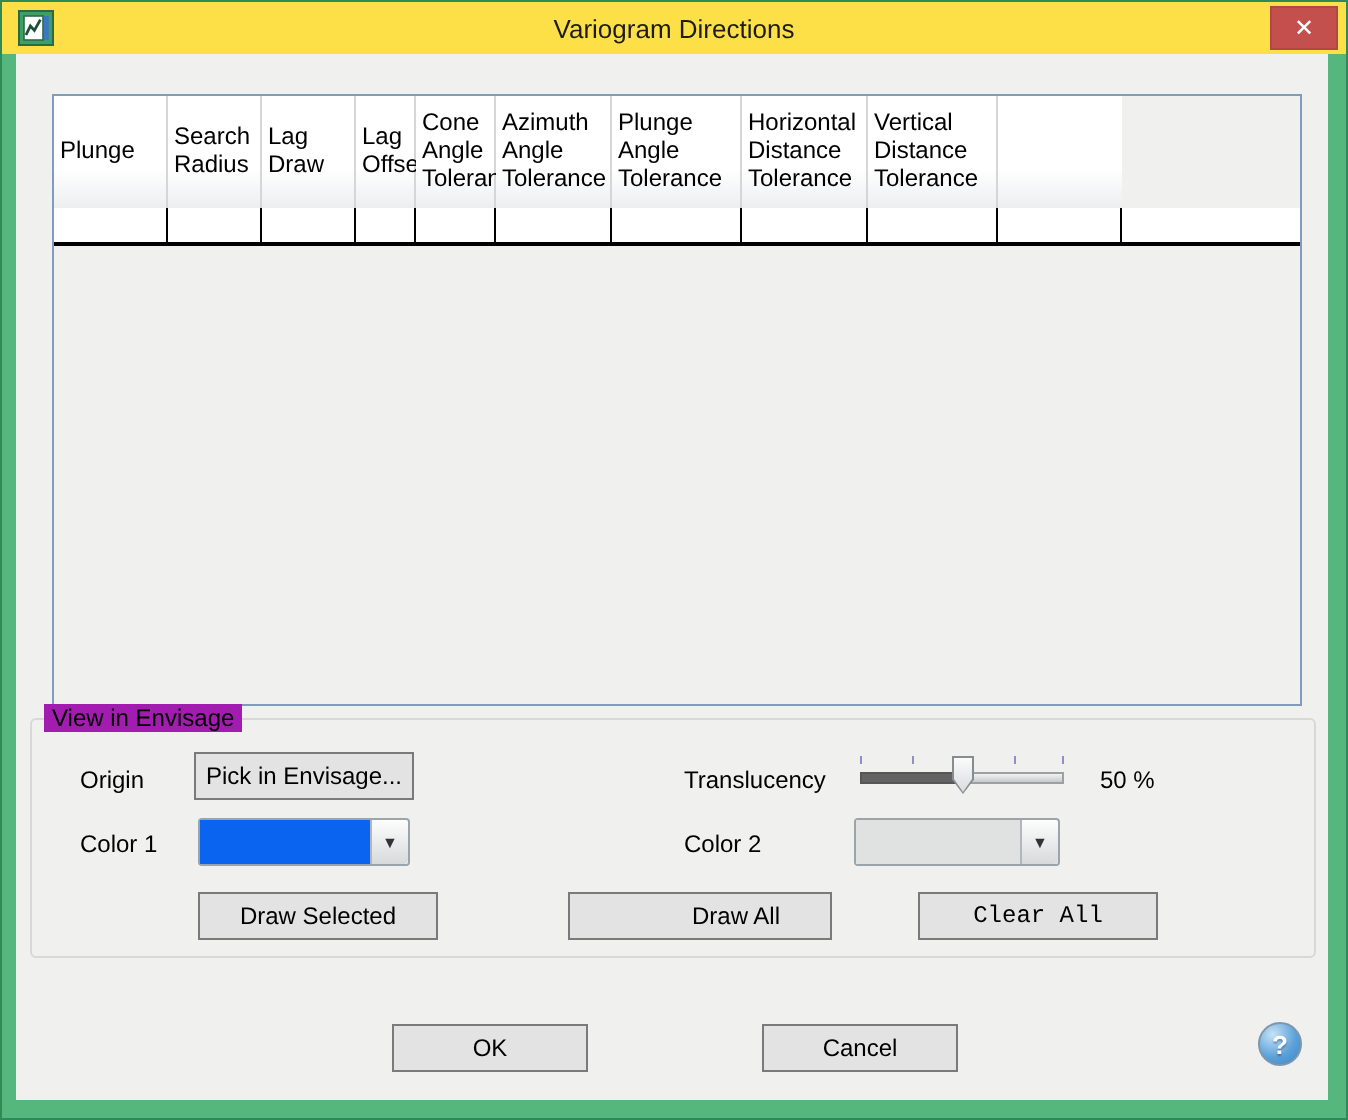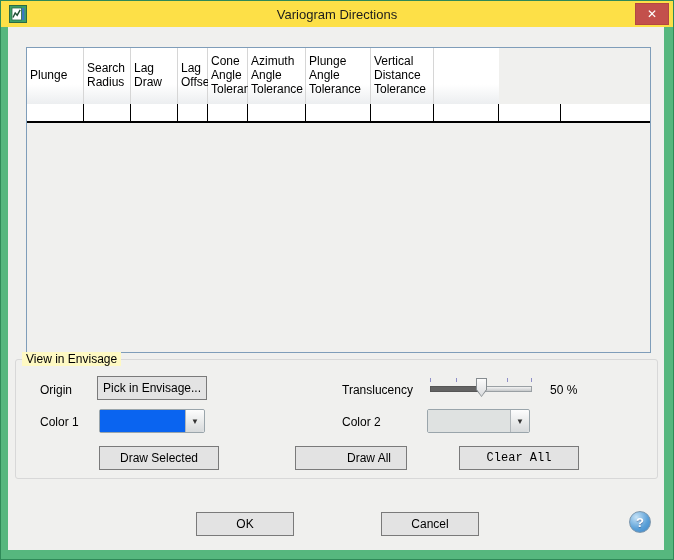--- a/index.html
+++ b/index.html
@@ -53,21 +53,21 @@
   .vr-cell { border-right:1px solid #000; background:#fff; }
   .vr-cell:last-child { border-right:none; }
   .vtable-body { flex:1; background:#f0f0ee; }
   
   .groupbox {
     position:absolute; left:7px; top:332px; width:643px; height:120px;
     border:1px solid #d8d8d8; border-radius:3px;
   }
   .groupbox-legend {
     position:absolute; left:6px; top:-8px; padding:0 4px;
-    background:#fef9c3; font-size:12px; color:#000;
+    background:#a21caf; font-size:12px; color:#000;
   }
   .gb-label { position:absolute; font-size:12px; line-height:14px; color:#000; }
   .btn {
     position:absolute; background:#e3e3e3; border:1px solid #7a7a7a;
     font-family:inherit; font-size:12px; color:#000;
     display:flex; align-items:center; justify-content:center; cursor:pointer;
   }
   
   .slider { position:absolute; left:414px; top:17px; width:102px; height:22px; }
   .slider .tick {
@@ -137,20 +137,21 @@
 
     <div class="vtable">
       <div class="cols vh-row">
         <div class="vh-cell">Plunge</div>
         <div class="vh-cell">Search Radius</div>
         <div class="vh-cell">Lag Draw</div>
         <div class="vh-cell">Lag Offset</div>
         <div class="vh-cell">Cone Angle Tolerance</div>
         <div class="vh-cell">Azimuth Angle Tolerance</div>
         <div class="vh-cell">Plunge Angle Tolerance</div>
+        <div class="vh-cell">Horizontal Distance Tolerance</div>
         <div class="vh-cell">Vertical Distance Tolerance</div>
         <div class="vh-cell"></div>
       </div>
       <div class="cols vr-row">
         <div class="vr-cell"></div>
         <div class="vr-cell"></div>
         <div class="vr-cell"></div>
         <div class="vr-cell"></div>
         <div class="vr-cell"></div>
         <div class="vr-cell"></div>
@@ -194,21 +195,21 @@
 
       <div class="gb-label" style="left:326px; top:55px;">Color 2</div>
       <div class="color-dd" style="left:411px; top:49px; width:103px;">
         <div class="color-swatch" style="background-color: rgb(223, 226, 225);"></div>
         <div class="dd-arrow-btn">
           <span>▼</span>
         </div>
       </div>
 
       <button class="btn" style="left:83px; top:86px; width:120px; height:24px;">Draw Selected</button>
-      <button class="btn" style="left:279px; top:86px; width:112px; height:24px;padding-left:36px;">Draw All</button>
+      <button class="btn" style="left:268px; top:86px; width:132px; height:24px;padding-left:36px;">Draw All</button>
       <button class="btn" style="left:443px; top:86px; width:120px; height:24px;font-family:Liberation Mono, monospace;">Clear All</button>
     </div>
 
     <button class="btn" style="left:188px; top:485px; width:98px; height:24px;">OK</button>
     <button class="btn" style="left:373px; top:485px; width:98px; height:24px;">Cancel</button>
     <div class="help-btn">
       <span>?</span>
     </div>
 
   </div>

